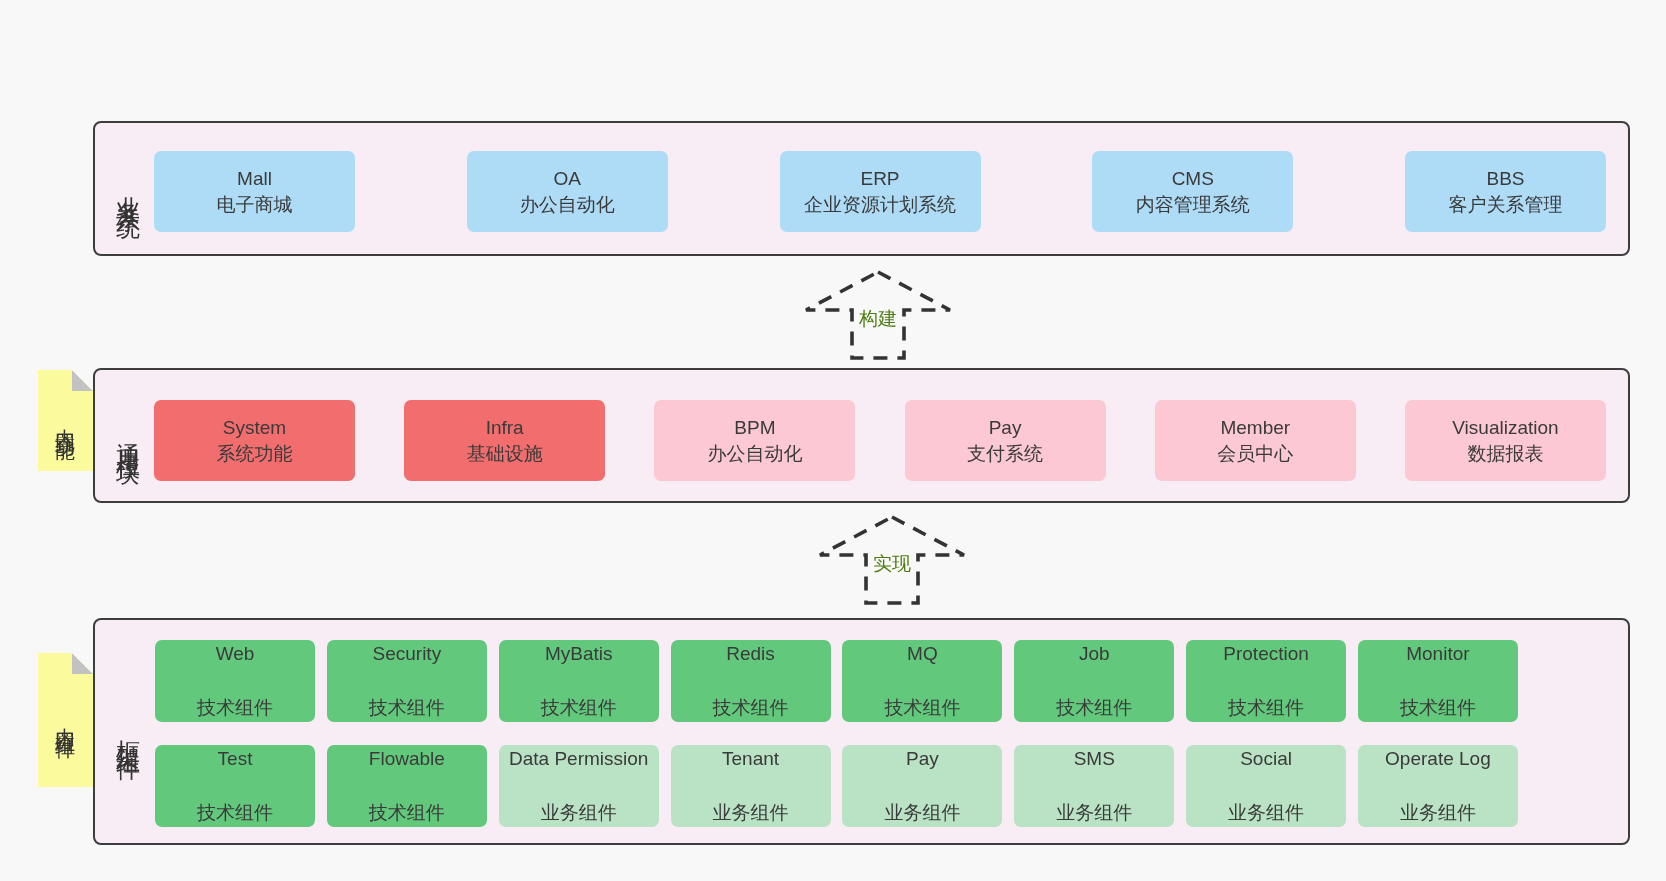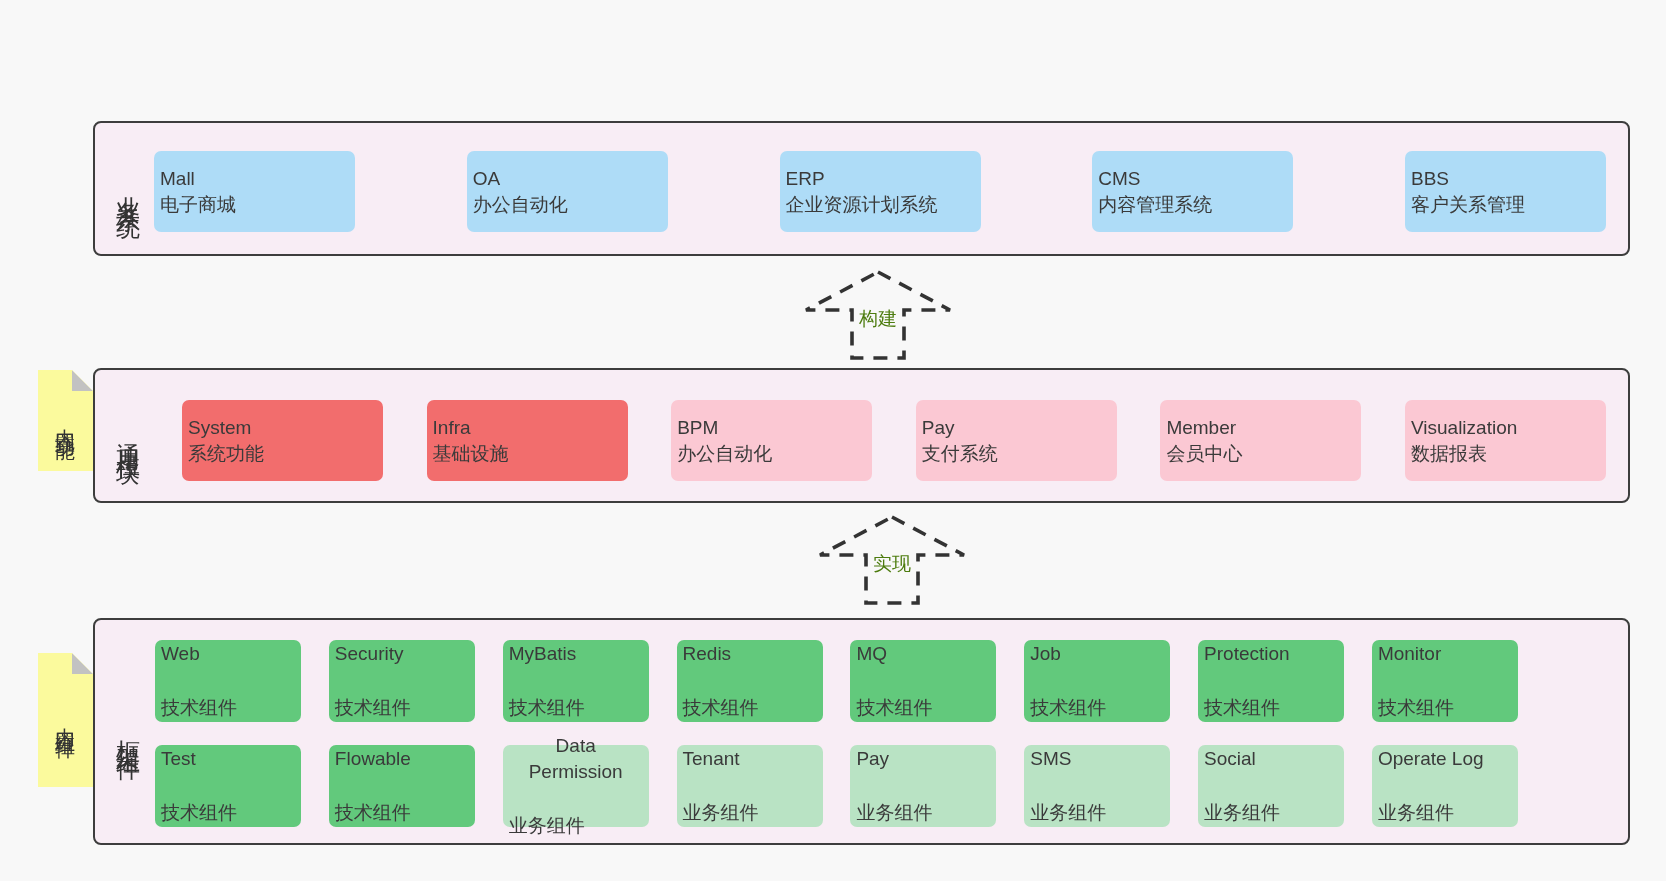--- a/index.html
+++ b/index.html
@@ -28,32 +28,32 @@
   .vlabel{
     position:absolute;left:10px;top:0;bottom:0;width:46px;
     display:flex;align-items:center;justify-content:center;
   }
   .vlabel span{
     writing-mode:vertical-rl;text-orientation:upright;
     font-size:24px;letter-spacing:6px;color:#333;line-height:1;
   }
   .row{position:absolute;display:flex;justify-content:space-between;}
   .row6{left:59px;right:22px;top:28px;height:81px;}
-  #section-modules .row6{top:30px;margin-left:28px;}
+  #section-modules .row6{top:30px;}
   .row8{left:60px;right:110px;height:82px;}
   .row8.r1{top:20px;}
   .row8.r2{top:125px;}
   .box{
     border-radius:7px;
-    display:flex;flex-direction:column;justify-content:center;align-items:flex-start;
+    display:flex;flex-direction:column;justify-content:center;align-items:center;
     text-align:center;font-size:19px;line-height:26px;color:#3a3a3a;
     padding:2px 6px;
   }
   .row6 .box{width:201px;}
-  .row8 .box{width:146px;gap:28px;}
+  .row8 .box{width:160px;gap:28px;}
   .box.blue{background:var(--blue);}
   .box.red{background:var(--red);}
   .box.pink{background:var(--pink);}
   .box.green{background:var(--green);}
   .box.lgreen{background:var(--light-green);}
   .note{
     position:absolute;left:38px;width:55px;
     background:var(--note-yellow);
     clip-path:polygon(0 0,calc(100% - 21px) 0,100% 21px,100% 100%,0 100%);
     display:flex;align-items:center;justify-content:center;

